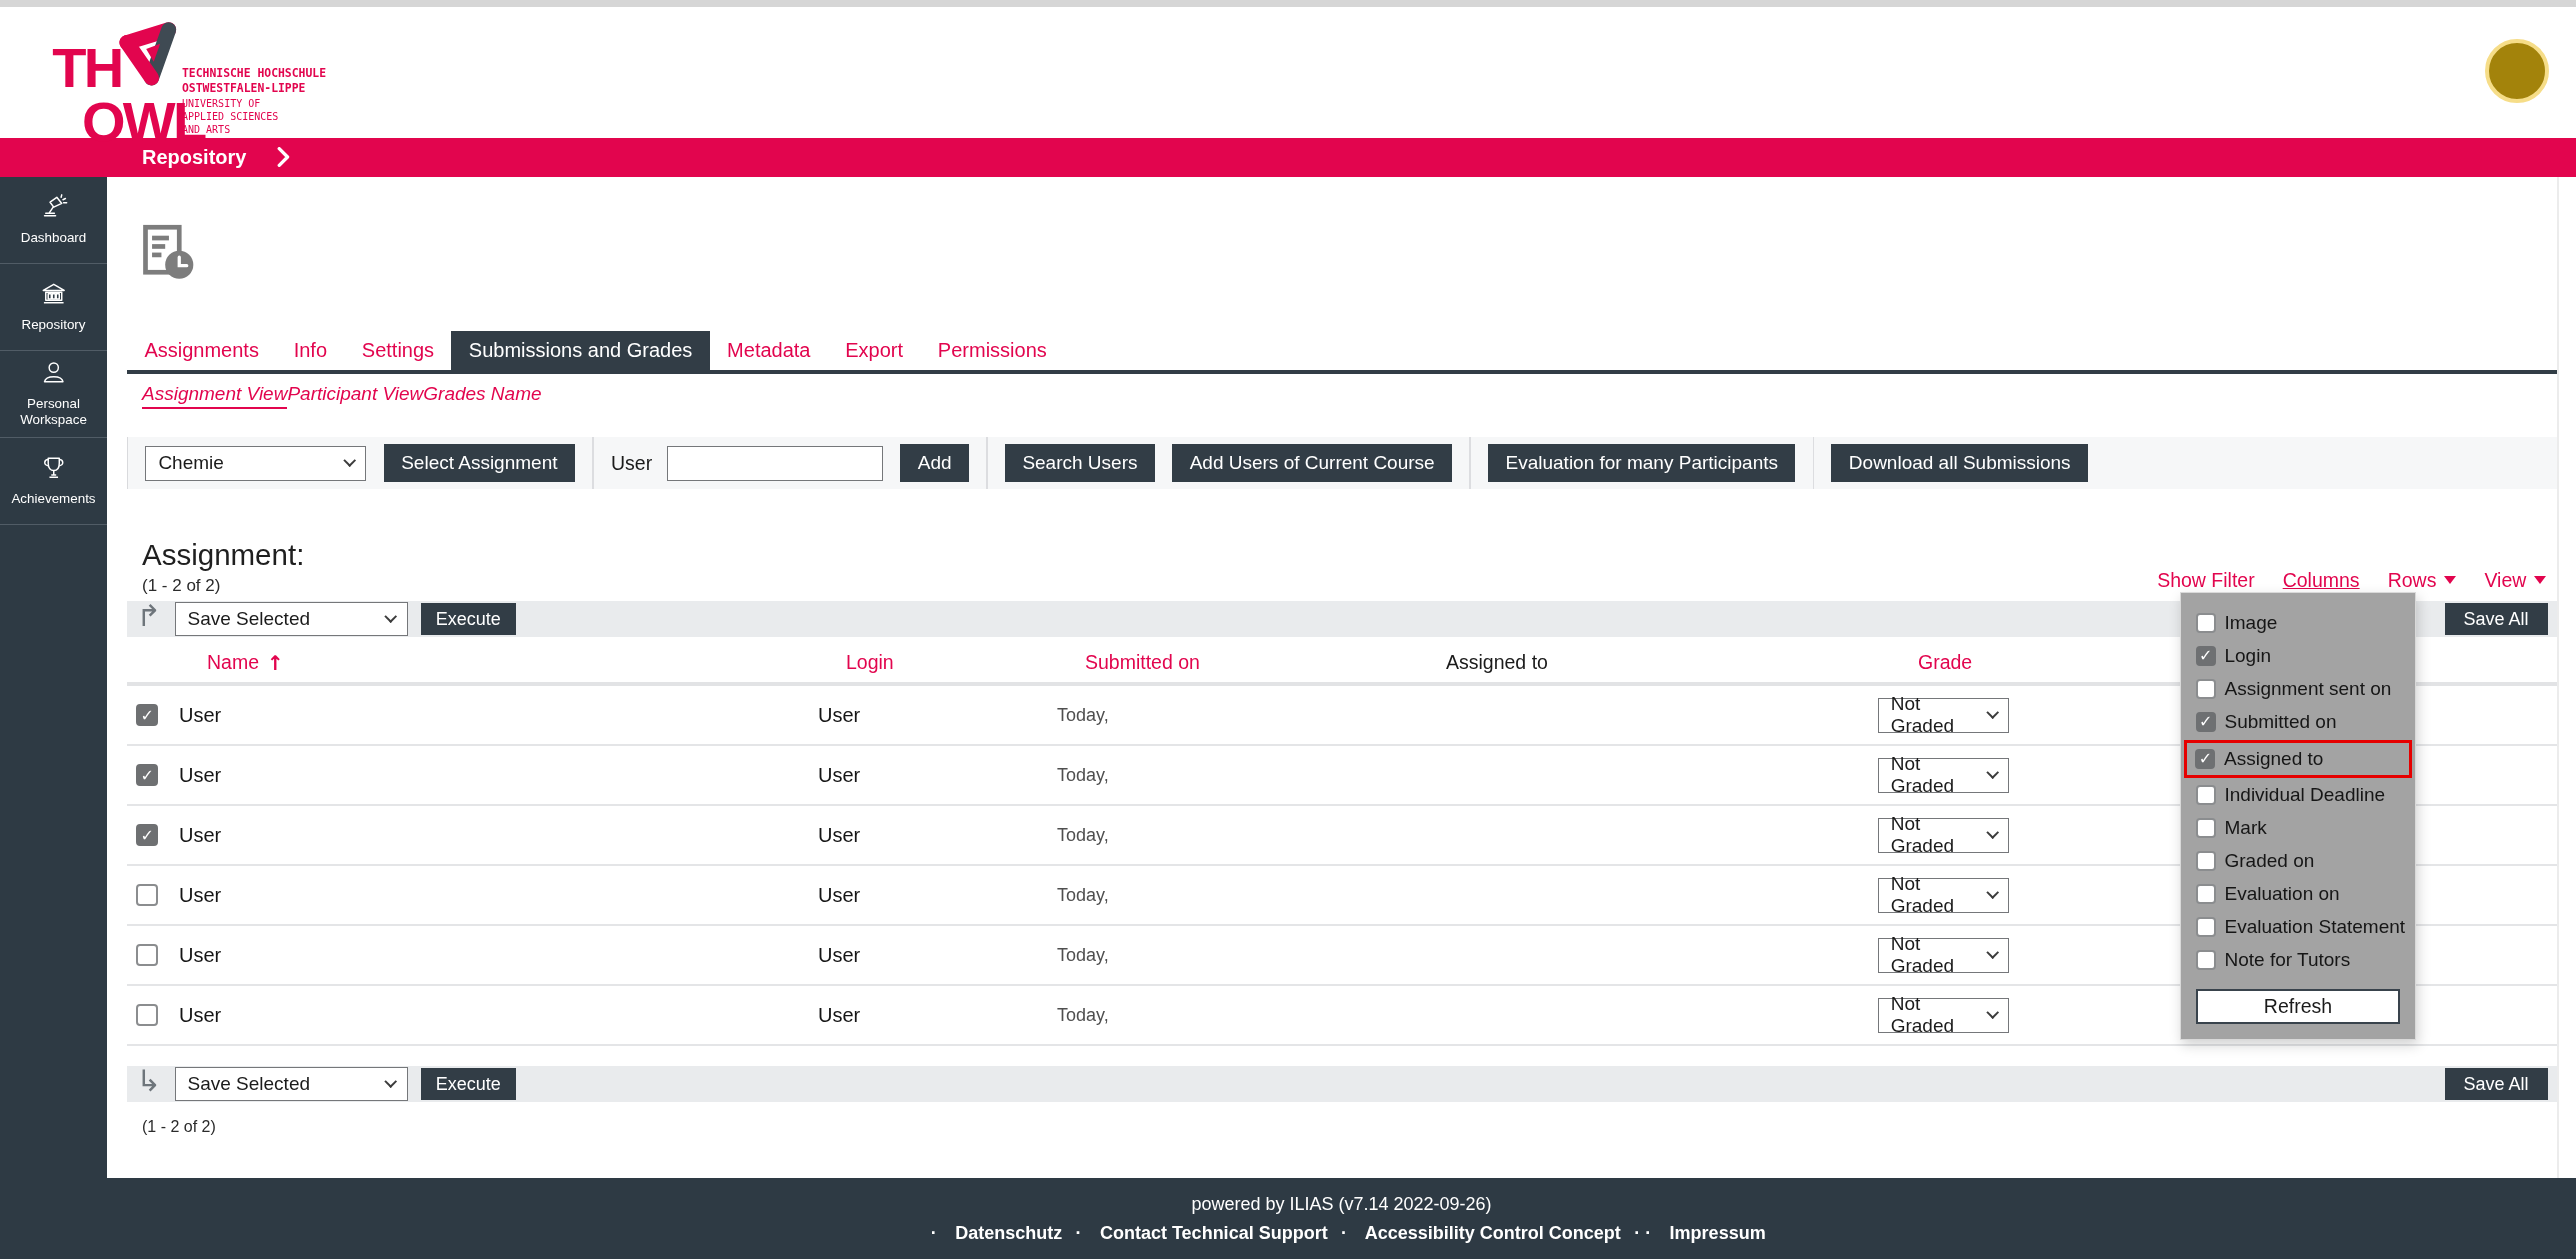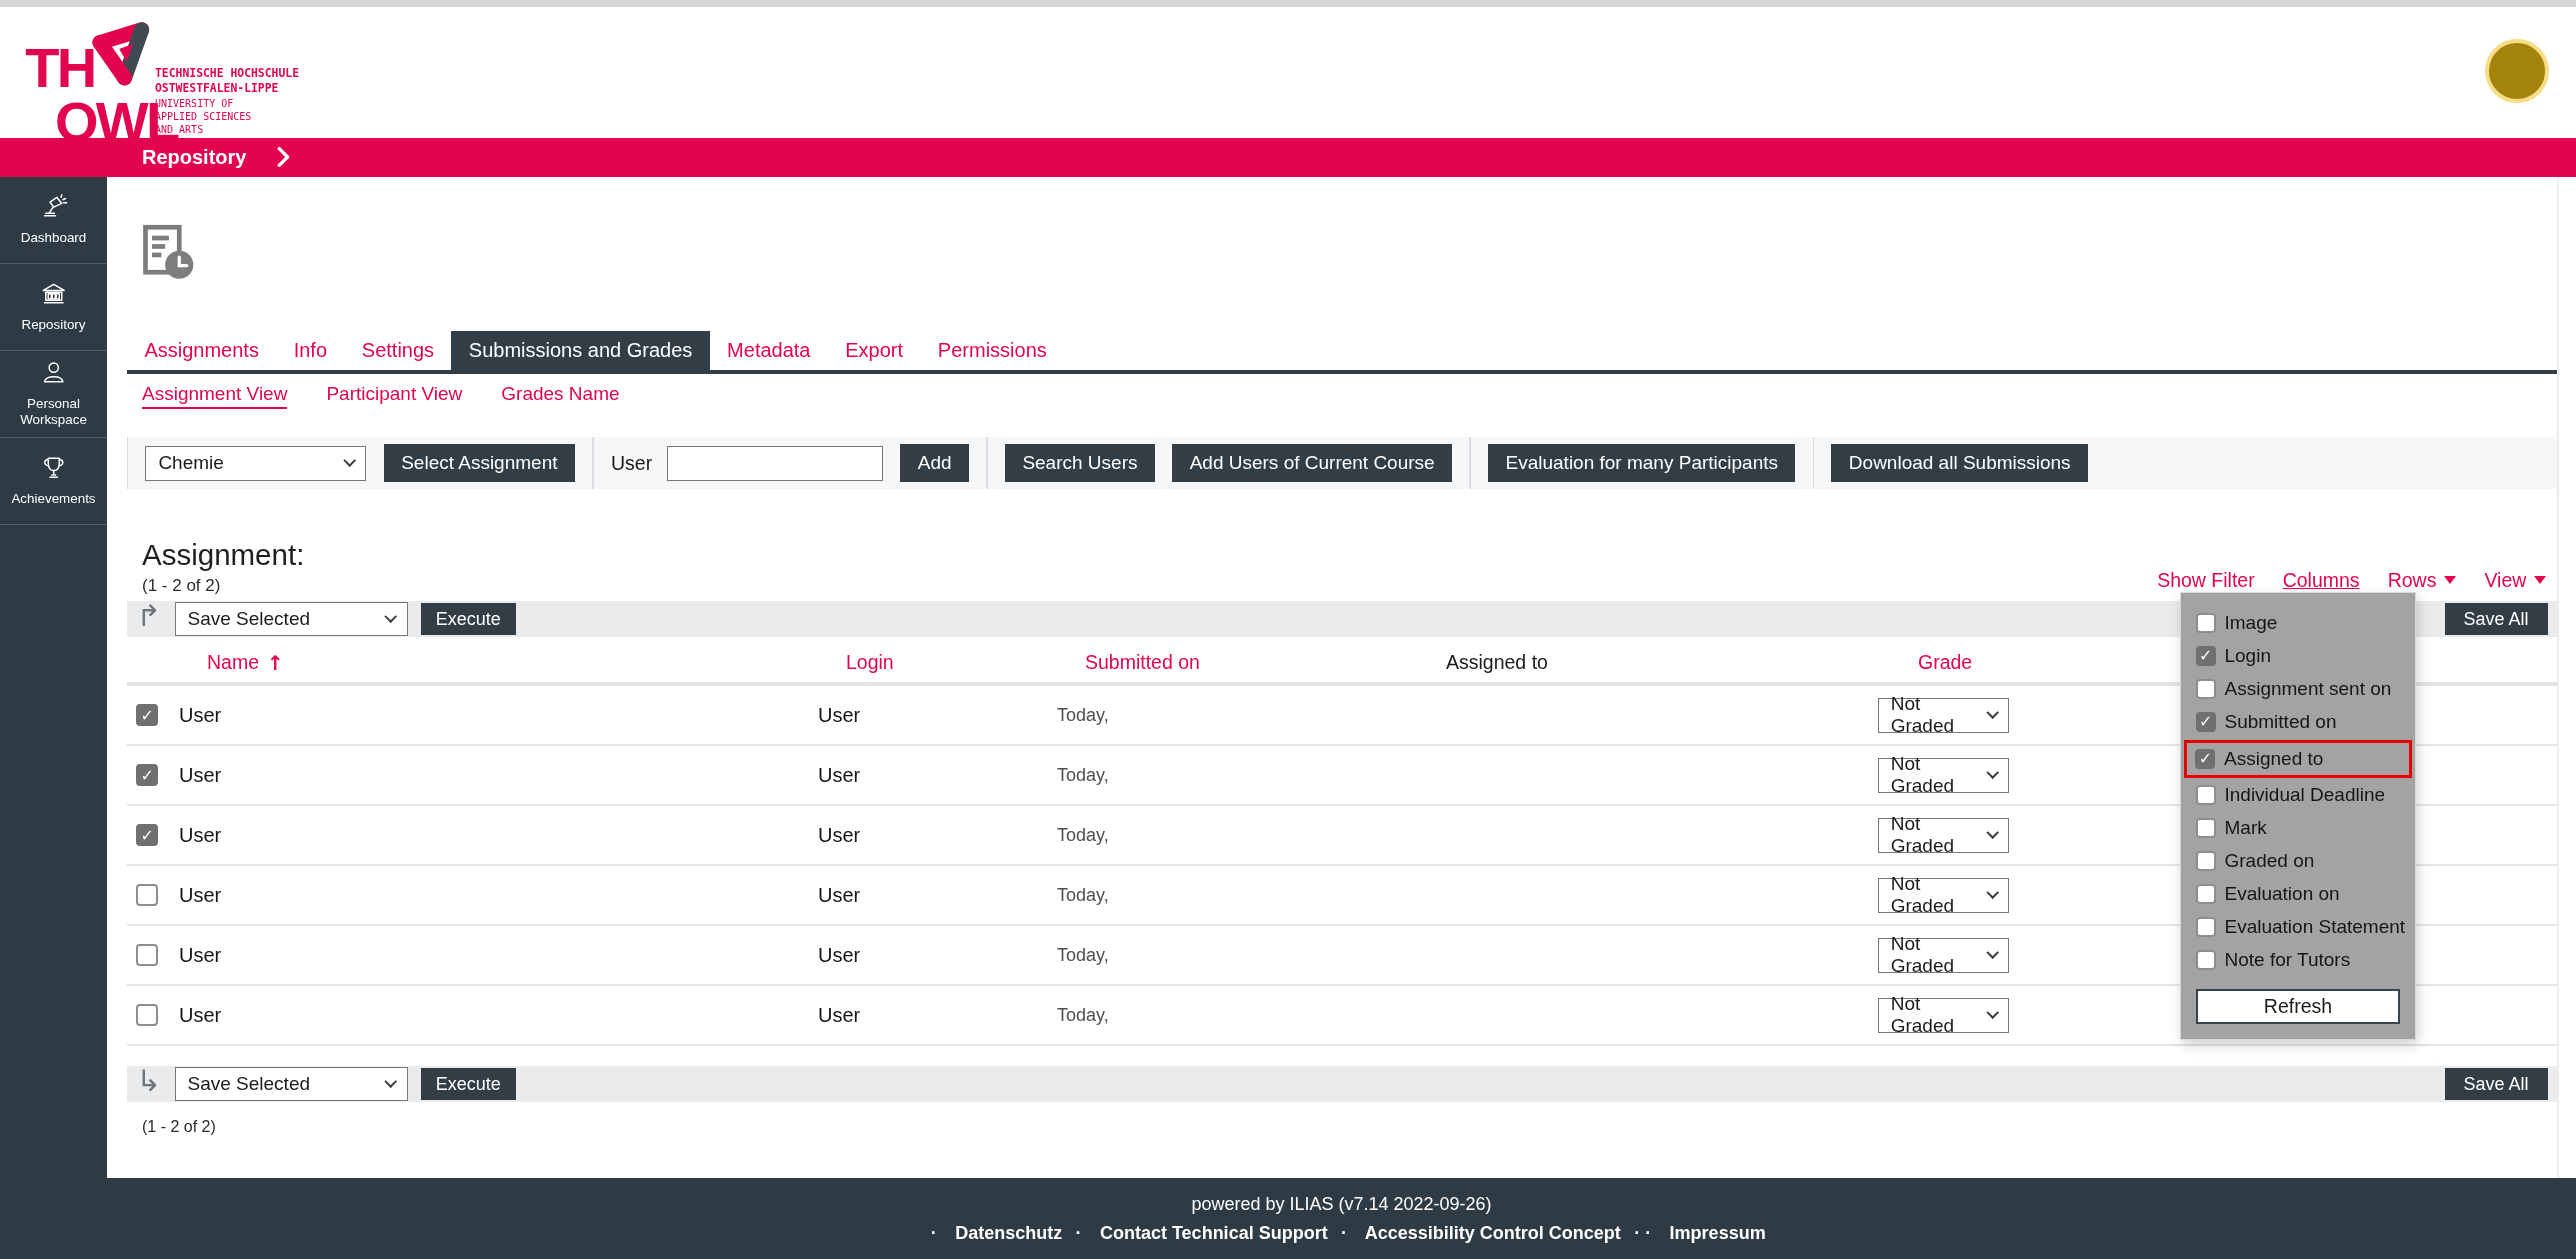--- a/index.html
+++ b/index.html
@@ -3,21 +3,21 @@
 <meta charset="utf-8">
 <style>
   * { margin:0; padding:0; box-sizing:border-box; }
   body { font-family:"Liberation Sans","DejaVu Sans",sans-serif; background:#fff; }
   .page { width:2576px; height:1260px; position:relative; background:#fff; overflow:hidden; }
 
   
   .window-strip { height:6.7px; background:#d6d6d6; }
 
   
-  .header { height:131px; background:#fff; position:relative; }
+  .header { height:131px; background:#fff; position:relative;margin-left:27px; }
   .logo { position:absolute; left:24px; top:12px; width:315px; height:134px; cursor:pointer; }
   .logo-th { position:absolute; left:1.3px; top:21.5px; font-size:56px; font-weight:800; letter-spacing:-2.7px; color:#e2054e; line-height:1; }
   .logo-owl { position:absolute; left:31px; top:75px; font-size:56px; font-weight:800; letter-spacing:-2.7px; color:#e2054e; line-height:1; }
   .logo-triangle { position:absolute; left:62px; top:0px; width:75px; height:75px; }
   .wordmark { position:absolute; left:131px; top:47px; color:#e2054e; font-family:"DejaVu Sans Mono",monospace; }
   .wm-b { font-size:11.4px; font-weight:bold; line-height:15.4px; letter-spacing:0px; }
   .wm-r { font-size:10px; line-height:13.4px; }
   .avatar { position:absolute; right:27px; top:32px; width:64px; height:64px; border-radius:50%;
             background:#a3830b; border:4.7px solid #f6dd88; cursor:pointer; }
 
@@ -37,21 +37,21 @@
   .main-col { flex:1; display:flex; flex-direction:column; }
   .main { height:1001px; background:#fff; position:relative; }
   .edge-line { position:absolute; right:17.4px; top:0; width:1.3px; height:100%; background:#ececec; }
 
   .obj-icon { margin:36px 0 0 31px; width:60px; height:81px; }
 
   
   .tabs { display:flex; margin:35px 19px 0 20px; border-bottom:4.7px solid #323d46; }
   .tab { height:39px; display:flex; align-items:center; padding:0 17.4px; font-size:20px; color:#e2054e; cursor:pointer; white-space:nowrap; }
   .tab.active { background:#323d46; color:#fff; }
-  .subtabs { display:flex; gap:39px; margin:9.4px 0 0 35px; }
+  .subtabs { display:flex; margin:9.4px 0 0 35px;font-style:italic; }
   .subtab { font-size:19px; color:#e2054e; cursor:pointer; padding-bottom:2px; }
   .subtab.active { border-bottom:2px solid #e2054e; }
 
   
   .toolbar { display:flex; align-items:center; margin:28px 19px 0 20px; height:52px; background:#f6f7f8;
              border-left:1.3px solid #d9dadd; padding-left:17.4px; }
   .vsep { width:1.3px; height:52px; background:#dcdde0; margin:0 17.4px; flex:0 0 1.3px; }
   .select { background:#fff; border:1.3px solid #75777a; height:35px; display:flex; align-items:center;
             justify-content:space-between; padding:0 10.7px 0 12px; font-size:19px; color:#1b1b1b; cursor:pointer; }
   .sel-chemie { width:221px; }

